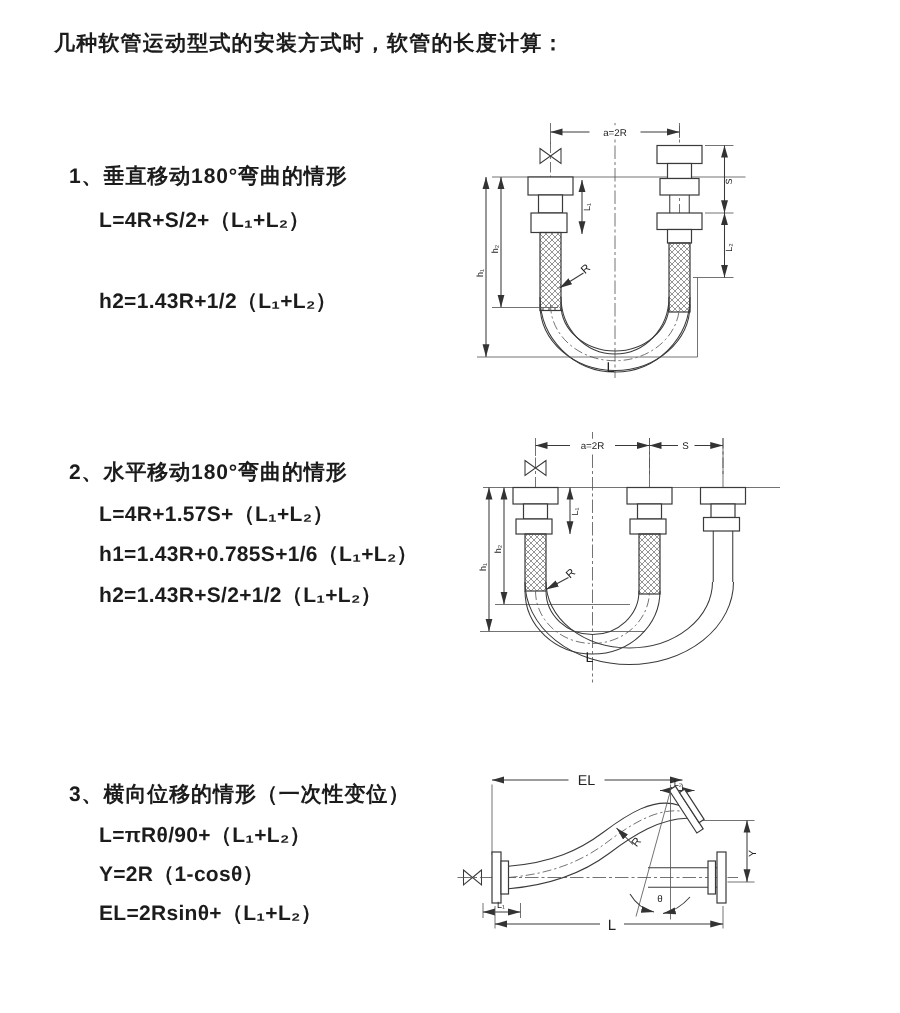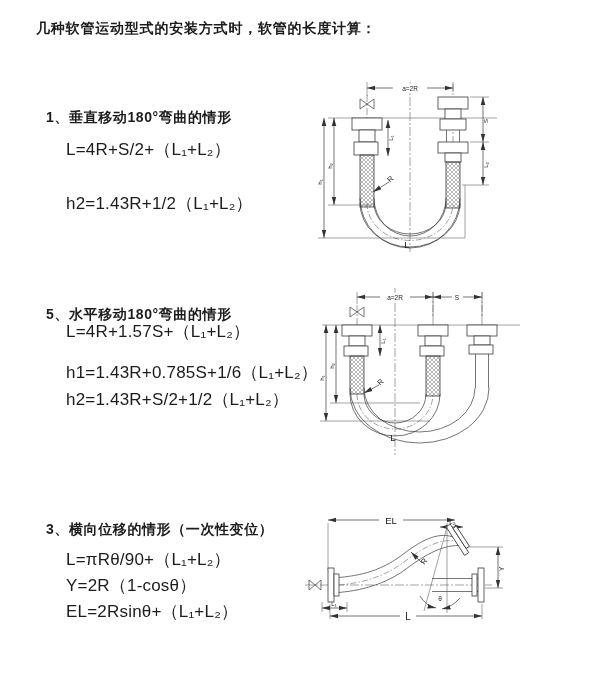--- a/index.html
+++ b/index.html
@@ -4,40 +4,40 @@
 <style>
   html,body{margin:0;padding:0;background:#fff;}
   .page{
     position:relative;width:600px;height:675px;background:#ffffff;
     font-family:"Liberation Sans","DejaVu Sans",sans-serif;color:#1c1c1c;
     overflow:hidden;
     padding-left:40px;
   }
   .title{position:absolute;left:36px;top:20px;font-size:14px;font-weight:700;letter-spacing:.8px;}
   .heading{position:absolute;font-size:14px;font-weight:700;letter-spacing:.6px;text-align:right;}
-  .formula{position:absolute;font-size:17px;font-weight:400;letter-spacing:.2px;}
+  .formula{position:absolute;font-size:14px;font-weight:700;letter-spacing:.2px;}
   svg.diagram{position:absolute;}
   svg text{font-family:"Liberation Sans","DejaVu Sans",sans-serif;fill:#222;}
   .thin{stroke:#3a3a3a;stroke-width:.7;fill:none;}
   .vthin{stroke:#555;stroke-width:.55;fill:none;}
   .part{stroke:#3a3a3a;stroke-width:.8;fill:#fff;}
 </style>
 </head>
 <body>
 
 <div class="page">
 
   <div class="title">几种软管运动型式的安装方式时，软管的长度计算：</div>
 
   <div class="heading" style="left:46px;top:109px">1、垂直移动180°弯曲的情形</div>
   <div class="formula" style="left:66px;top:138px">L=4R+S/2+（L₁+L₂）</div>
   <div class="formula" style="left:66px;top:192px">h2=1.43R+1/2（L₁+L₂）</div>
 
-  <div class="heading" style="left:46px;top:306px">5、水平移动180°弯曲的情形</div>
-  <div class="formula" style="left:66px;top:320px">L=4R+1.57S+（L₁+L₂）</div>
+  <div class="heading" style="left:46px;top:306px">2、水平移动180°弯曲的情形</div>
+  <div class="formula" style="left:66px;top:334px">L=4R+1.57S+（L₁+L₂）</div>
   <div class="formula" style="left:66px;top:361px">h1=1.43R+0.785S+1/6（L₁+L₂）</div>
   <div class="formula" style="left:66px;top:388px">h2=1.43R+S/2+1/2（L₁+L₂）</div>
 
   <div class="heading" style="left:46px;top:521px">3、横向位移的情形（一次性变位）</div>
   <div class="formula" style="left:66px;top:548px">L=πRθ/90+（L₁+L₂）</div>
   <div class="formula" style="left:66px;top:574px">Y=2R（1-cosθ）</div>
   <div class="formula" style="left:66px;top:600px">EL=2Rsinθ+（L₁+L₂）</div>
 
   <svg class="diagram" style="left:305px;top:75px" width="295" height="195" viewBox="305 75 295 195">
     <defs>

